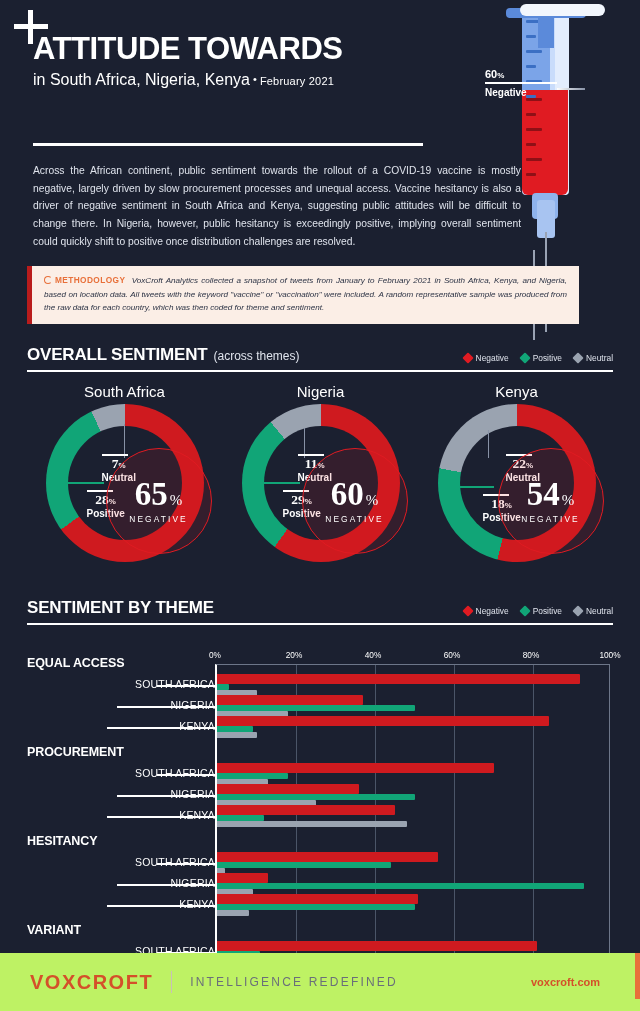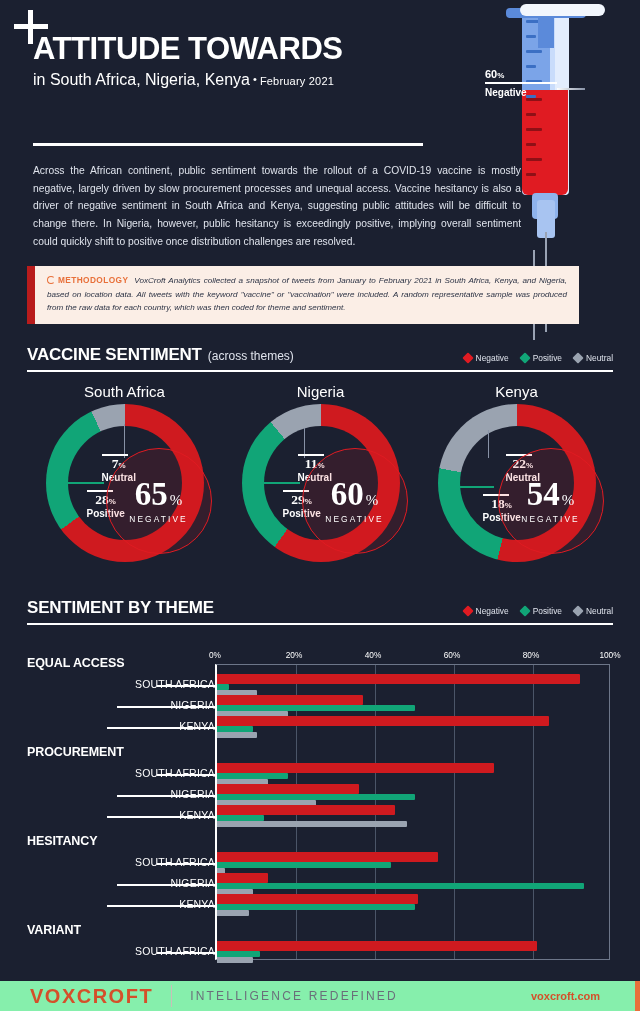--- a/index.html
+++ b/index.html
@@ -116,21 +116,21 @@
   
   .intro {
     position: absolute; left: 33px; top: 162px; width: 488px;
     font-size: 10.3px; line-height: 1.72; color: #dfe3ec;
     text-align: justify;
   }
 
   
   .method {
     position: absolute; left: 27px; top: 266px; width: 552px; height: 58px;
-    background: #fbeee6; border-left: 8px solid #b91c1c;
+    background: #fbeee6; border-left: 5px solid #b91c1c;
     padding: 8px 12px 8px 12px;
   }
   .method-txt {
     font-size: 8.1px; line-height: 1.65; color: #2b3244;
     font-style: italic; text-align: justify;
   }
   .method-lbl {
     font-weight: 700; font-style: normal; color: #e8703a;
     letter-spacing: .4px; font-size: 8.3px;
   }
@@ -214,22 +214,22 @@
     background: #ffffff;
   }
   .bars { position: absolute; left: 190px; top: 0; width: 393px; height: 24px; }
   .bar-neg, .bar-pos, .bar-neu { position: absolute; left: 0; border-radius: 0 1px 1px 0; }
   .bar-neg { background: #cf1a1f; height: 10px; top: 0px; }
   .bar-pos { background: #11a577; height: 6px; top: 10px; }
   .bar-neu { background: #9aa3b0; height: 6px; top: 16px; }
 
   
   .footer {
-    position: absolute; left: 0; bottom: 0; width: 640px; height: 30px;
-    background: #86efac; display: flex; align-items: center;
+    position: absolute; left: 0; bottom: 0; width: 640px; height: 58px;
+    background: #bef264; display: flex; align-items: center;
   }
   .footer-accent { position: absolute; right: 0; top: 0; width: 5px; height: 46px; background: #e8703a; }
   .fl-logo {
     margin-left: 30px; font-size: 20px; font-weight: 700; letter-spacing: 1.5px;
     color: #d4502a;
   }
   .fl-div { width: 1px; height: 22px; background: #c9bfb8; margin: 0 18px; }
   .fl-tag { font-size: 12px; letter-spacing: 2.2px; color: #6a6f7a; }
   .fl-url {
     margin-left: auto; margin-right: 40px; font-size: 11px;
@@ -291,21 +291,21 @@
 
   <div class="method">
     <div class="method-txt">
       <span class="method-icon"></span><span class="method-lbl">METHODOLOGY</span>&nbsp; <span>VoxCroft Analytics collected a snapshot of tweets from January to February 2021 in South Africa, Kenya, and Nigeria, based on location data. All tweets with the keyword "vaccine" or "vaccination" were included. A random representative sample was produced from the raw data for each country, which was then coded for theme and sentiment.</span>
     </div>
   </div>
 
   <div class="sec" style="top:345px;">
     <div class="sec-row">
       <div style="display:flex;align-items:baseline;">
-        <span class="sec-title">VACCINE SENTIMENT</span>
+        <span class="sec-title">OVERALL SENTIMENT</span>
         <span class="sec-sub">(across themes)</span>
       </div>
       <div class="legend">
         <div class="leg">
           <span class="dia" style="background:#e01b22"></span>
           <span class="t">Negative</span>
         </div>
         <div class="leg">
           <span class="dia" style="background:#11a577"></span>
           <span class="t">Positive</span>

